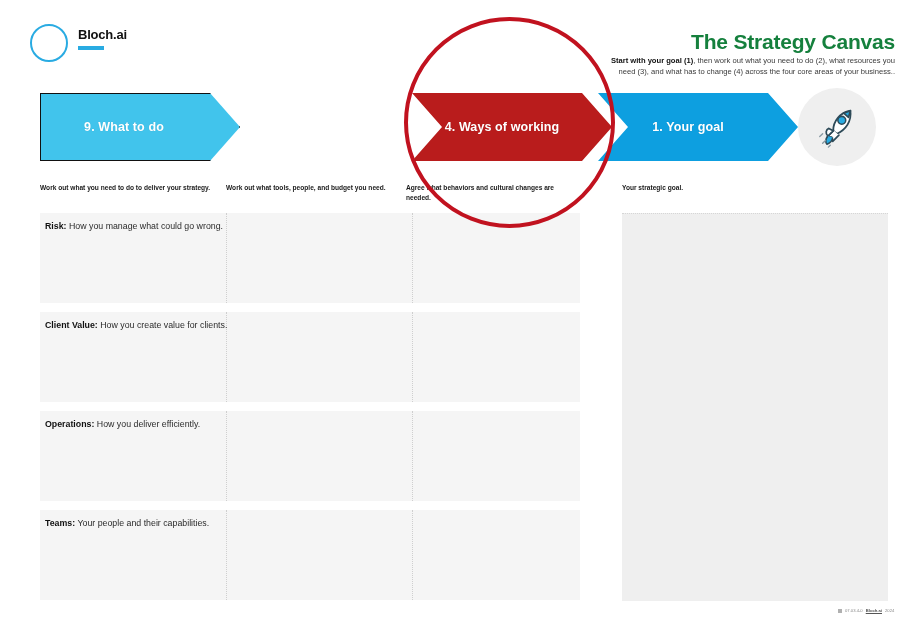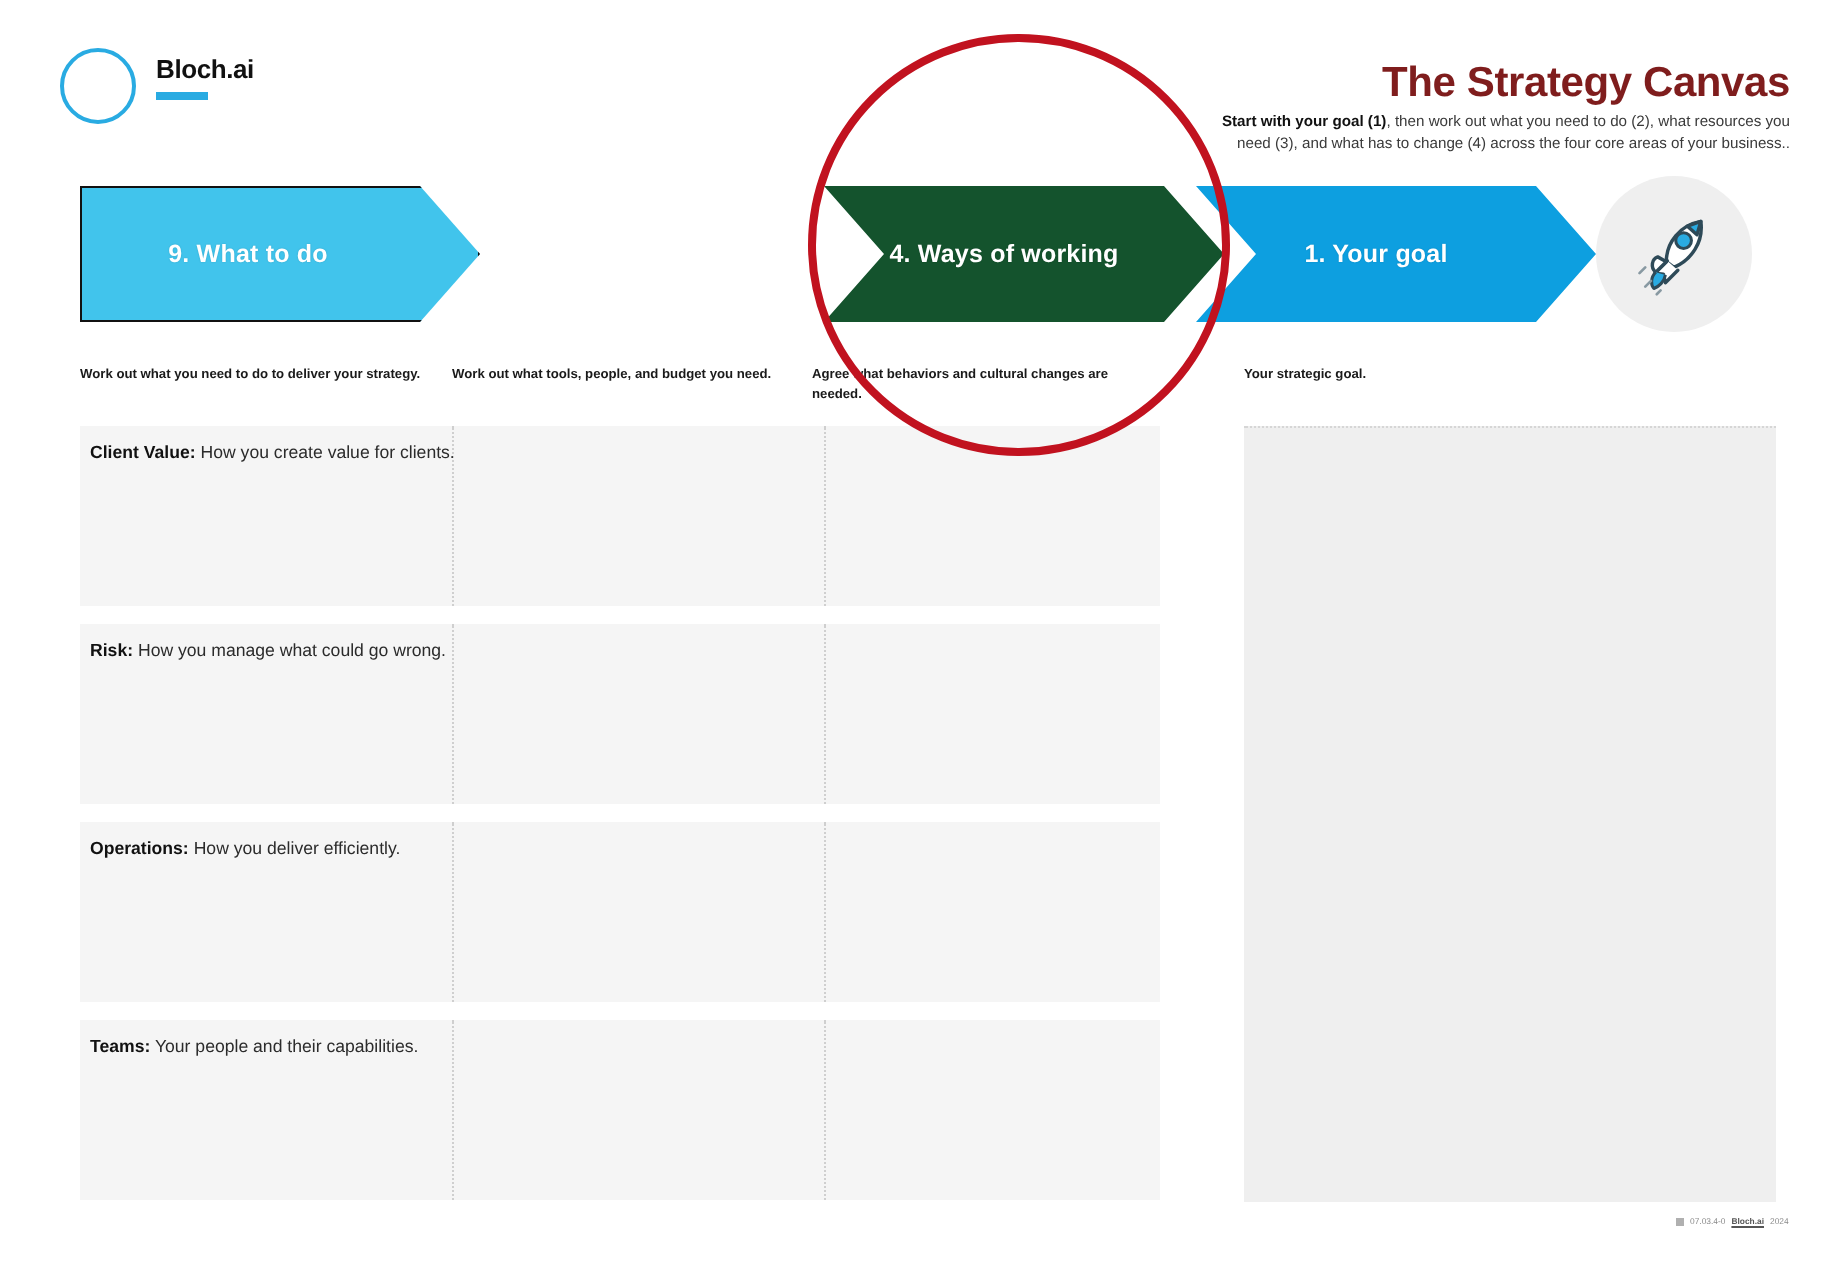--- a/index.html
+++ b/index.html
@@ -55,21 +55,21 @@
     height: 4px;
     background: #29ABE2;
   }
 
   .doc-title {
     position: absolute;
     right: 26px;
     top: 30px;
     font-size: 21px;
     font-weight: bold;
-    color: #7f1d1d;
+    color: #15803d;
     letter-spacing: -0.2px;
     text-align: right;
   }
   .doc-subtitle {
     position: absolute;
     right: 26px;
     top: 55px;
     width: 350px;
     font-size: 7.6px;
     line-height: 11px;
@@ -225,21 +225,21 @@
 
   <div class="chevron-band">
 
     <div class="chevron first" style="left:0px; width:200px; background:#41C4EC;
                 clip-path: polygon(0 0, 170px 0, 200px 50%, 170px 100%, 0 100%);
                 border:1px solid #111;">
       <span class="label">9. What to do</span>
     </div>
 
 
-    <div class="chevron" style="left:372px; width:200px; background:#14532d;
+    <div class="chevron" style="left:372px; width:200px; background:#b91c1c;
                 clip-path: polygon(0 0, 170px 0, 200px 50%, 170px 100%, 0 100%, 30px 50%);">
       <span class="label">4. Ways of working</span>
     </div>
 
     <div class="chevron" style="left:558px; width:200px; background:#0D9FE0;
                 clip-path: polygon(0 0, 170px 0, 200px 50%, 170px 100%, 0 100%, 30px 50%); justify-content: center;">
       <span class="label">1. Your goal</span>
     </div>
   </div>
 
@@ -265,31 +265,31 @@
   <div class="caption" style="left:226px;">Work out what tools, people, and budget you need.</div>
   <div class="caption" style="left:406px;">Agree what behaviors and cultural changes are needed.</div>
   <div class="caption" style="left:622px;">Your strategic goal.</div>
 
   <div class="grid-left">
 
     <div class="grid-row">
       <div class="vdiv v1"></div>
       <div class="vdiv v2"></div>
       <div class="row-label">
-        <b>Client Value:</b>
-        <span>How you create value for clients.</span>
+        <b>Risk:</b>
+        <span>How you manage what could go wrong.</span>
       </div>
     </div>
 
     <div class="grid-row">
       <div class="vdiv v1"></div>
       <div class="vdiv v2"></div>
       <div class="row-label">
-        <b>Risk:</b>
-        <span>How you manage what could go wrong.</span>
+        <b>Client Value:</b>
+        <span>How you create value for clients.</span>
       </div>
     </div>
 
     <div class="grid-row">
       <div class="vdiv v1"></div>
       <div class="vdiv v2"></div>
       <div class="row-label">
         <b>Operations:</b>
         <span>How you deliver efficiently.</span>
       </div>

